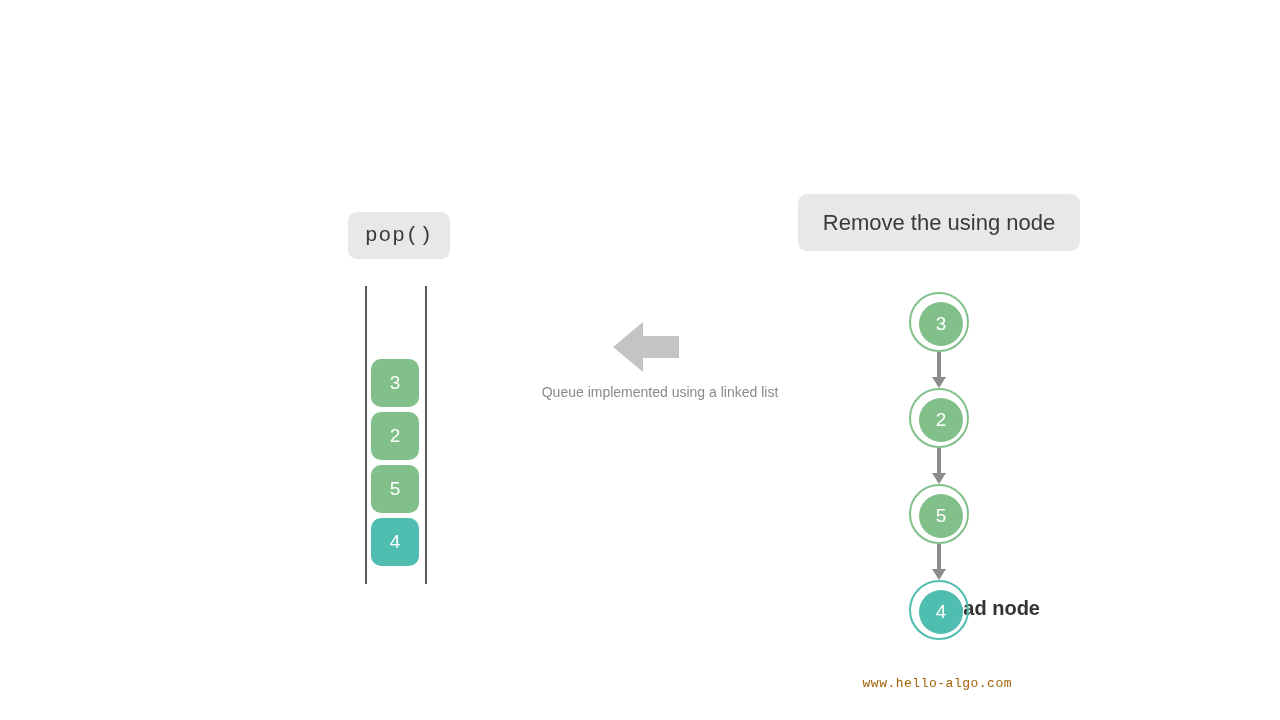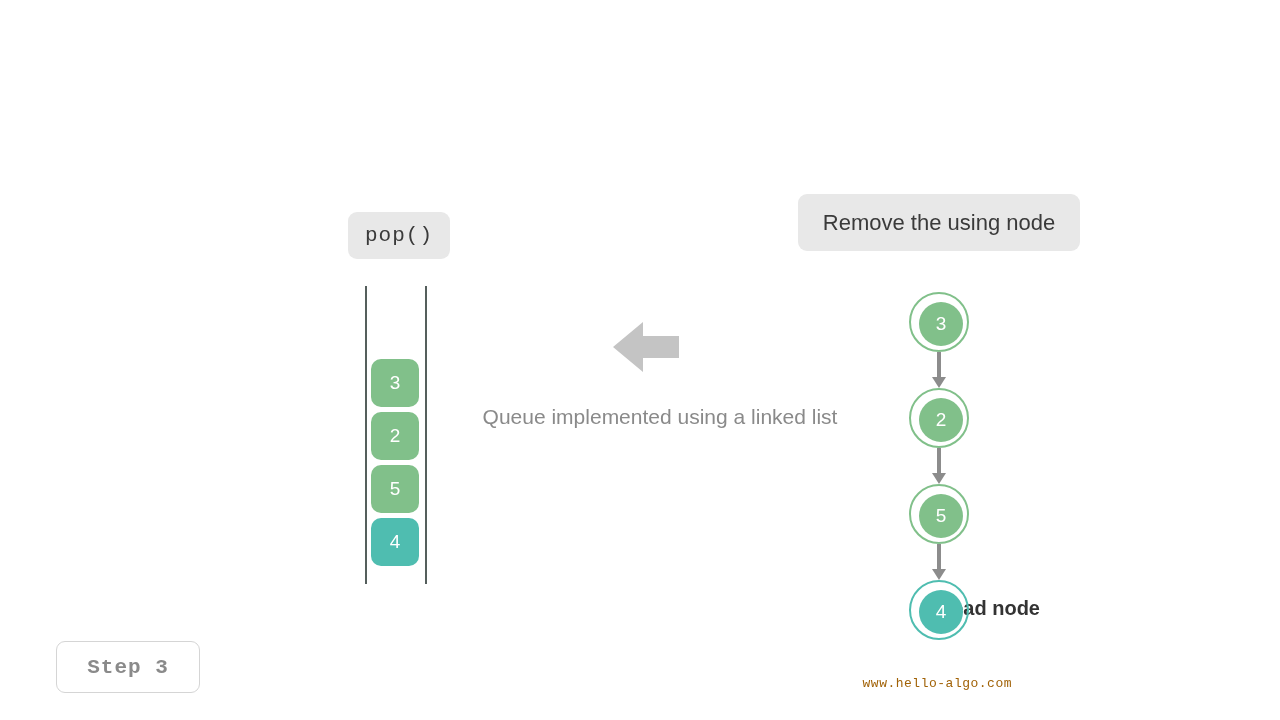--- a/index.html
+++ b/index.html
@@ -46,23 +46,23 @@
     border-radius:10px;
     display:flex; align-items:center; justify-content:center;
     color:#ffffff; font-size:19px; font-weight:400;
   }
 
   
   #flow-arrow { position:absolute; left:593px; top:320px; width:66px; height:54px; }
 
   
   #caption {
-    position:absolute; left:437px; top:405px;
+    position:absolute; left:437px; top:384px;
     width:406px; text-align:center;
-    font-size:21px; color:#8a8a8a; white-space:nowrap;
+    font-size:14px; color:#8a8a8a; white-space:nowrap;
   }
 
   
   #linked-list { position:absolute; left:820px; top:286px; width:200px; height:360px; }
   .ll-node {
     position:absolute; left:69px; width:60px; height:60px;
     border-radius:50%;
     display:flex; align-items:center; justify-content:center;
     color:#ffffff; font-size:19px;
   }
@@ -165,17 +165,16 @@
       </div>
       <div class="connector" style="top: 258px; height: 27px; background: rgb(140, 140, 140);"></div>
       <div class="arrowhead" style="top: 283px; border-top-color: rgb(140, 140, 140);"></div>
       <div class="ll-node" style="top: 294px; border: 2px solid rgb(79, 189, 176);">
         <div class="disc" style="background: rgb(79, 189, 176);">
           <span>4</span>
         </div>
       </div>
     </div>
 
-  <div id="step-badge">Step 3</div>
 
   <div id="watermark">www.hello-algo.com</div>
 
 </div>
 
 </body></html>

